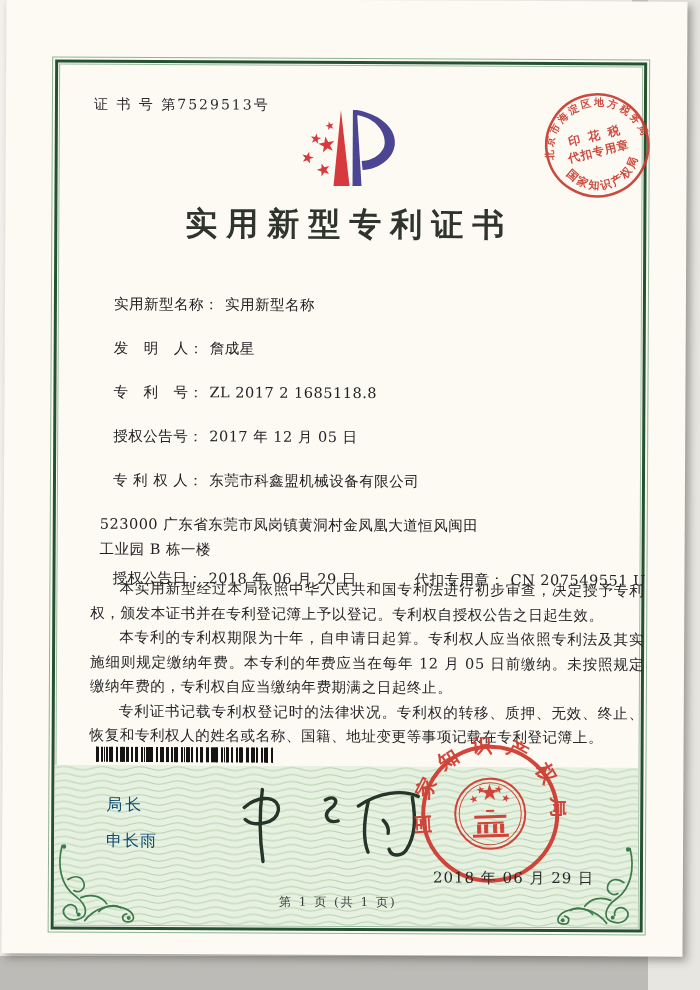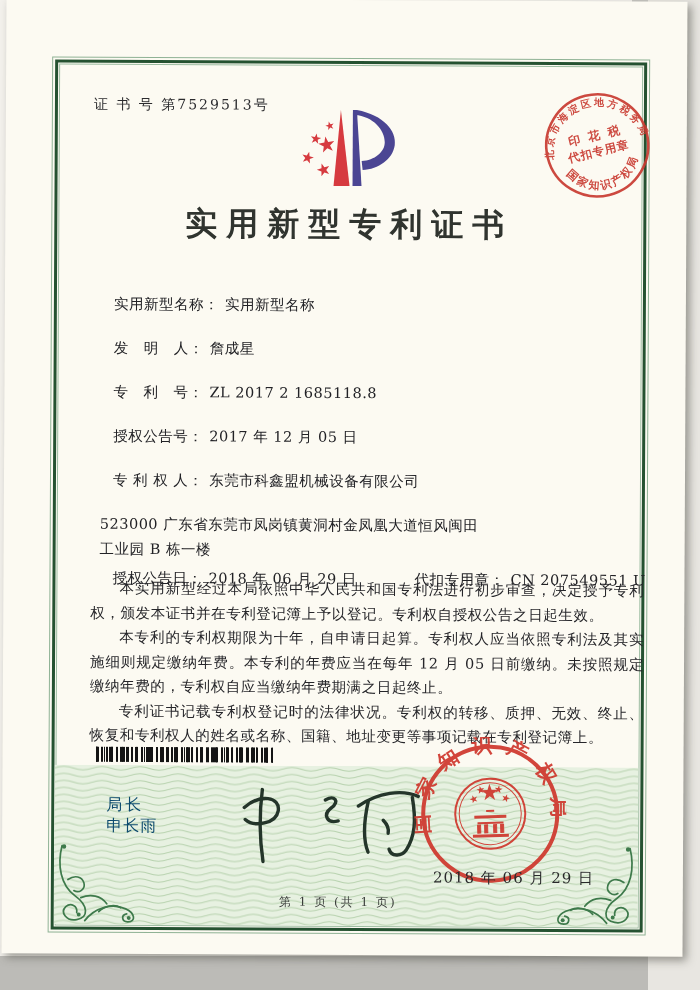--- a/index.html
+++ b/index.html
@@ -33,21 +33,21 @@
      background:
        repeating-linear-gradient(90deg,#141414 0 2px,rgba(0,0,0,0) 2px 5px),
        repeating-linear-gradient(90deg,#141414 0 1px,rgba(0,0,0,0) 1px 8px),
        repeating-linear-gradient(90deg,#141414 0 3px,rgba(0,0,0,0) 3px 13px);}
   .panel{position:absolute;left:52px;top:766px;width:584px;height:160px;overflow:hidden;}
   .panel .waves{position:absolute;left:0;top:0;}
   .flourish{position:absolute;bottom:1px;}
   .flourish.fl-left{left:1px;}
   .flourish.fl-right{right:1px;transform:scaleX(-1);}
   .official{position:absolute;left:104px;top:796px;font-size:16px;color:#0c4a6e;letter-spacing:3px;}
-  .official .name{margin-top:0;letter-spacing:1px;}
+  .official .name{margin-top:15px;letter-spacing:1px;}
   .signature{position:absolute;left:226px;top:770px;}
   .gov-seal{position:absolute;left:412px;top:736px;opacity:.93;transform:rotate(-2deg);}
   .seal-date{position:absolute;left:431px;top:868px;font-size:15px;letter-spacing:1px;color:#29292b;z-index:5;}
   .footer{position:absolute;left:46px;top:894px;width:580px;text-align:center;font-size:12px;
           letter-spacing:2px;color:#3a3d3a;z-index:4;}
 </style>
 </head>
 <body>
 
 <div class="scene">

